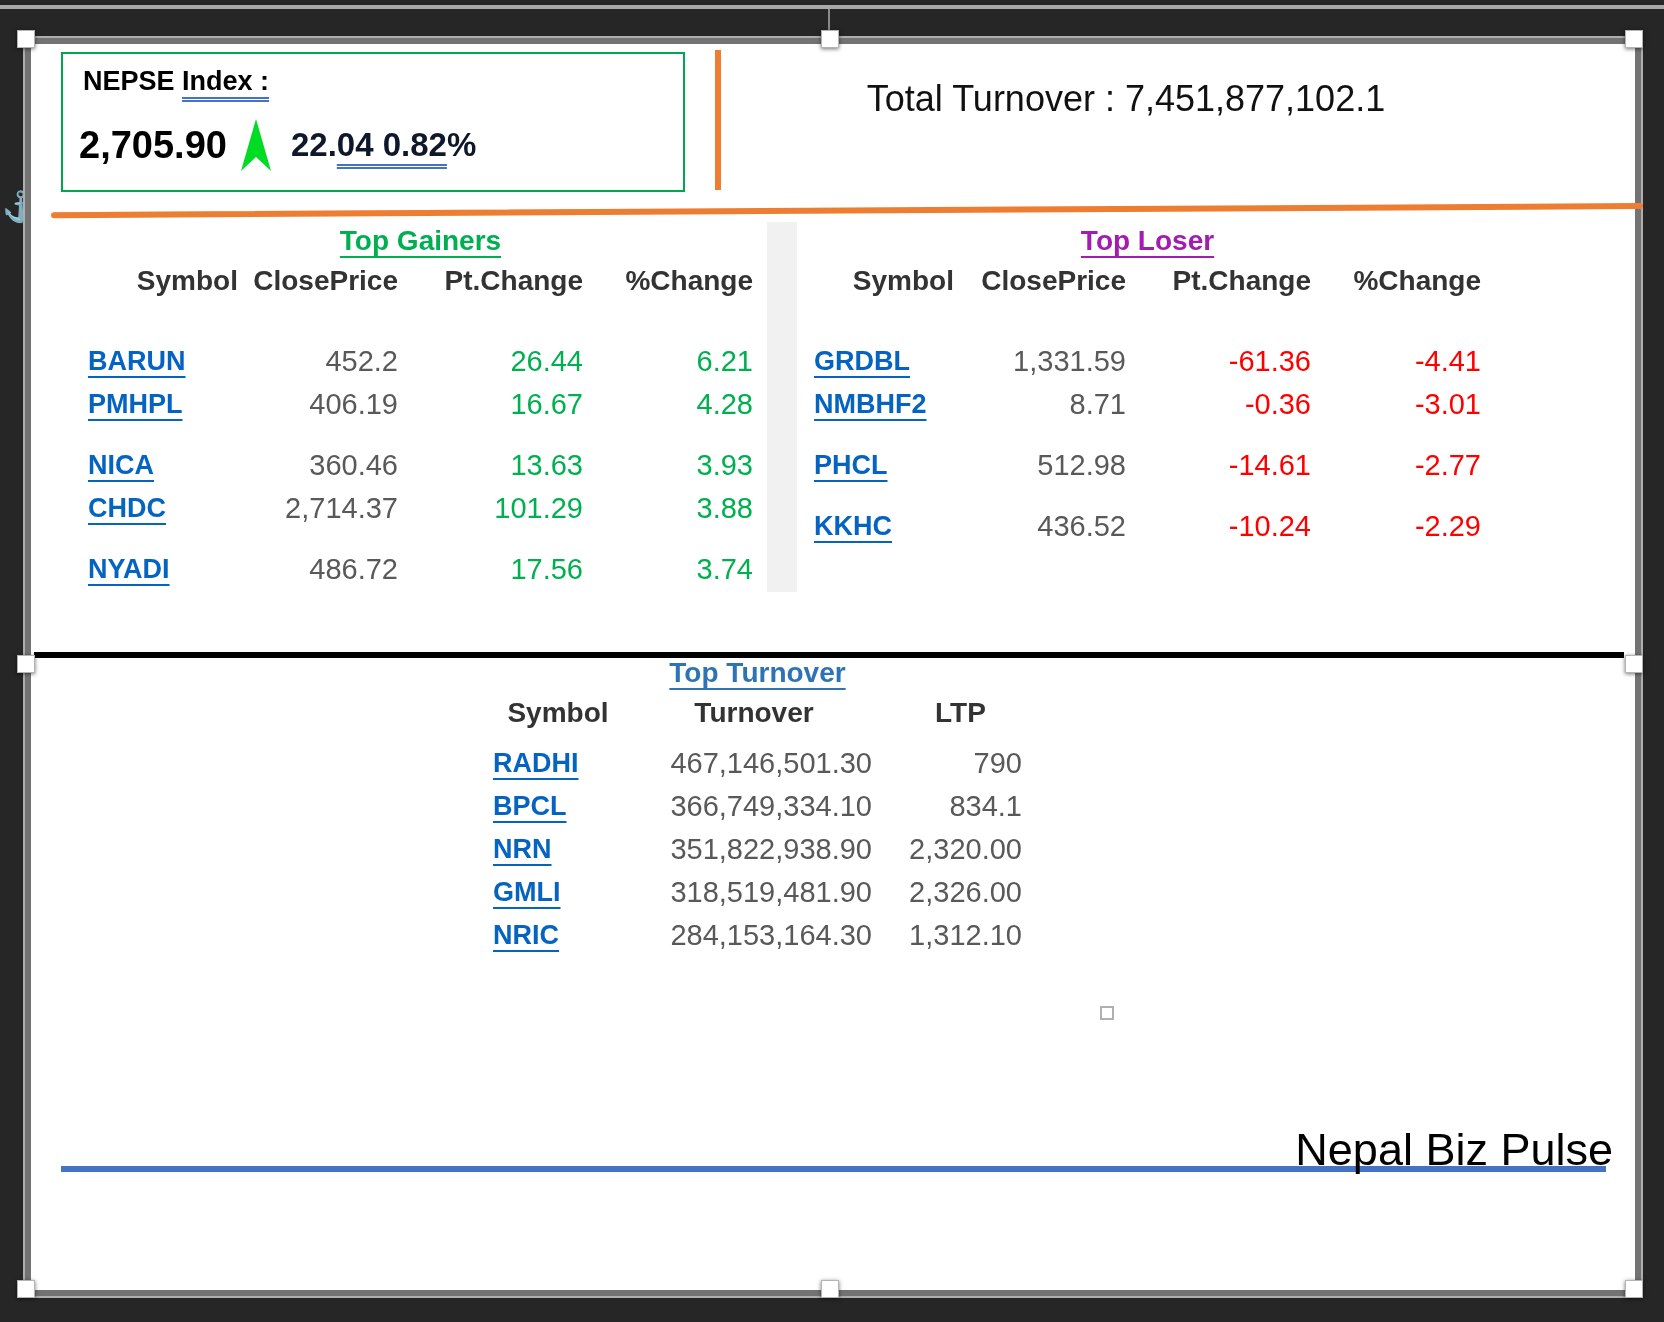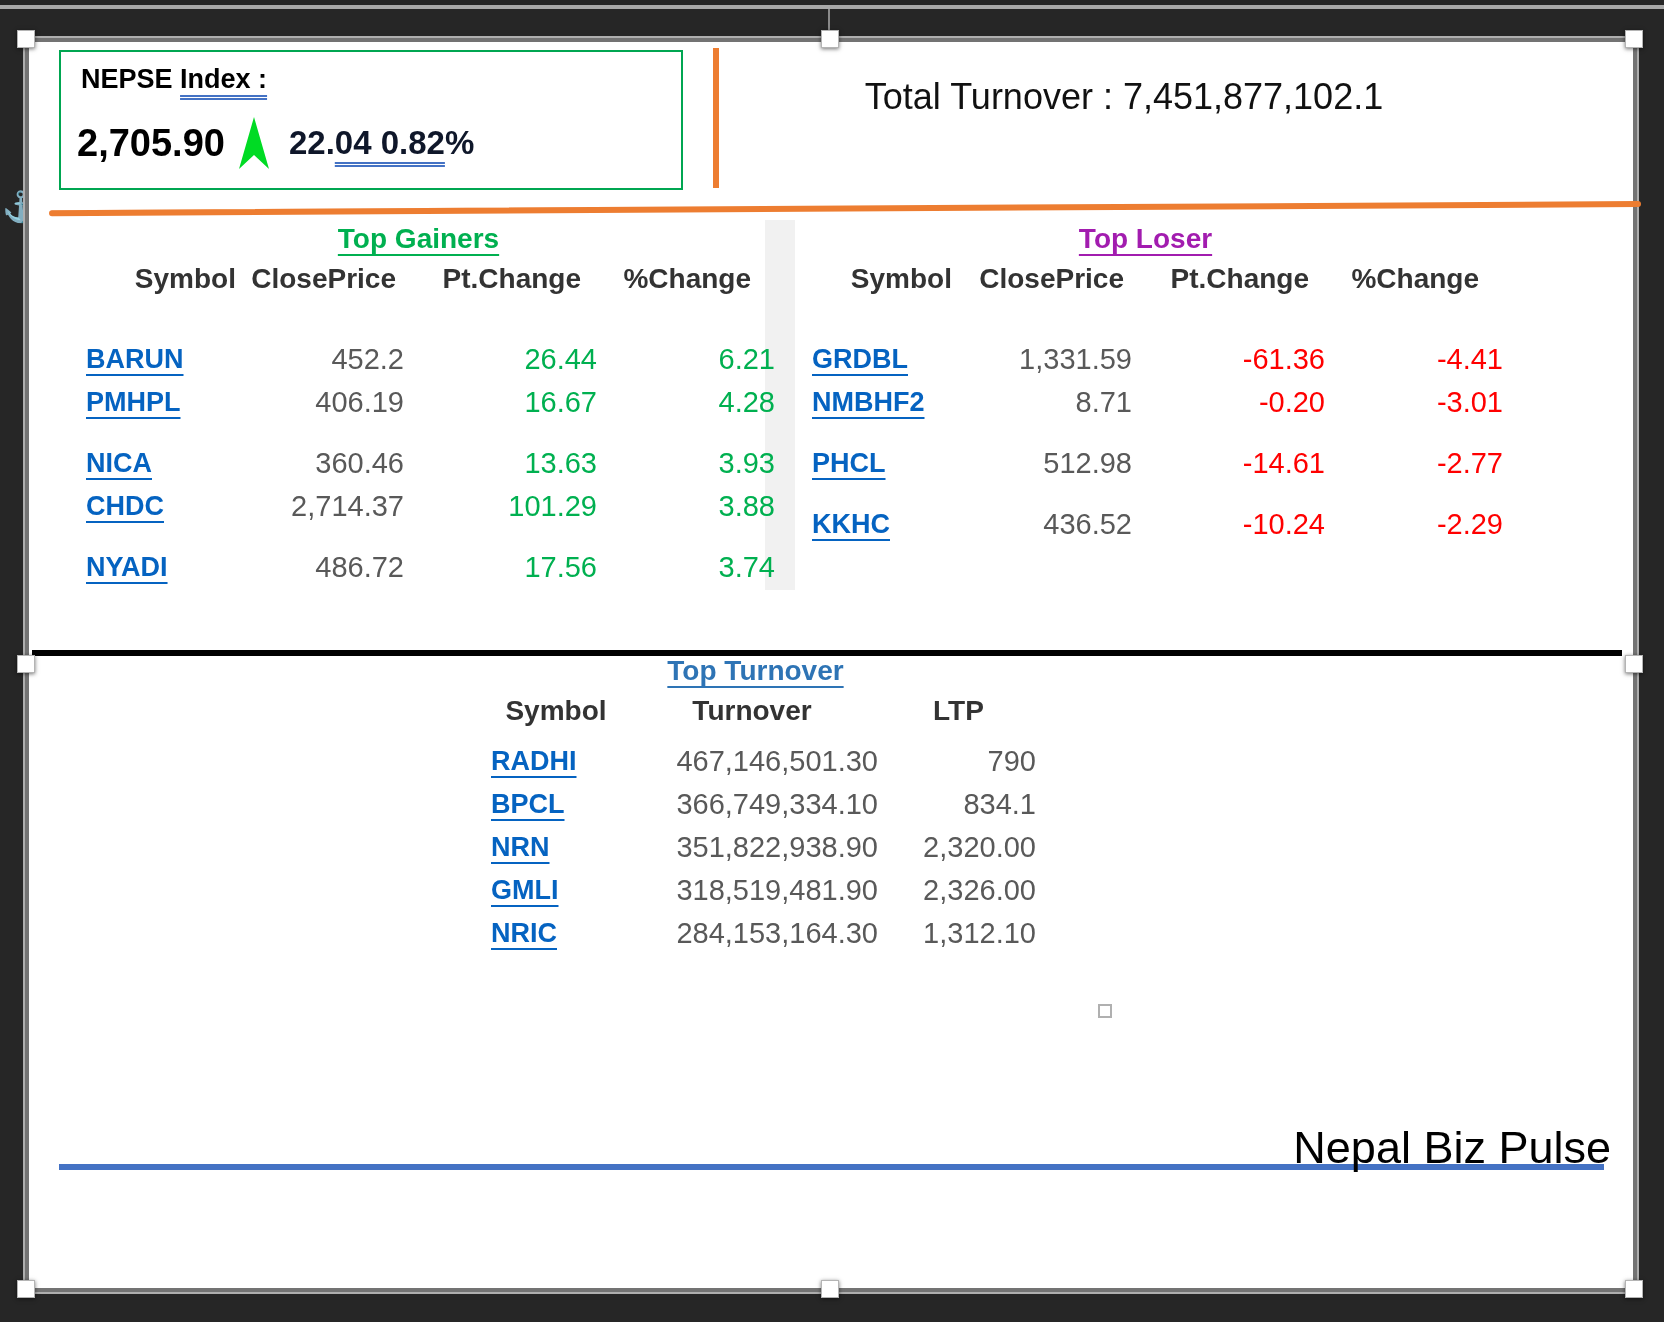--- a/index.html
+++ b/index.html
@@ -9,21 +9,21 @@
     font-family:"Liberation Sans", sans-serif;
   }
   .abs { position:absolute; }
 
   
   .top-rule { left:0; top:5px; width:1664px; height:4px; background:#a9a9a9; }
   .stem { left:828px; top:9px; width:2px; height:24px; background:#8a8a8a; }
   .anchor { left:2px; top:192px; font-size:30px; color:#cdcdcd; line-height:1; }
   .content {
     left:25px; top:38px; width:1604px; height:1246px; background:#ffffff;
-    border:4px solid #737373; outline:2px solid #aeaeae;
+    border:6px solid #737373; outline:2px solid #aeaeae;
   }
   .handle {
     width:16px; height:16px; background:#ffffff; border:1px solid #b4b4b4;
     box-shadow:0 1px 4px rgba(0,0,0,.55); z-index:20;
   }
 
   
   .nepse-box { left:30px; top:8px; width:620px; height:136px; border:2px solid #00A651; }
   .nepse-line1 { position:absolute; left:20px; top:12px; font-size:27px; font-weight:700; color:#000; }
   .ul-blue {
@@ -59,21 +59,21 @@
     font-size:28px; font-weight:700; color:#333; line-height:34px; }
   .g-grid { grid-template-columns:150px 160px 185px 170px; }
   .l-grid { grid-template-columns:140px 172px 185px 170px; }
   .t-grid { grid-template-columns:130px 249px 150px; }
   .h2 { height:76px; }
   .h1 { height:46px; justify-content:center; }
   .pad23 { padding-left:23px; }
   .pad7  { padding-left:7px; }
   .pad13 { padding-left:13px; }
   .pad27 { padding-left:27px; }
-  .trow { display:grid; height:43px; align-items:center;gap:8px; }
+  .trow { display:grid; height:43px; align-items:center; }
   .spacer { height:18px; }
   .c-sym a, .sym {
     font-size:27px; font-weight:700; color:#0563C1;
     text-decoration:underline; text-decoration-thickness:2px; text-underline-offset:6px;
     cursor:pointer;
   }
   .c-num { text-align:right; font-size:29px; }
   .num-gray  { color:#595959; }
   .num-green { color:#00B050; }
   .num-red   { color:#FF0000; }
@@ -184,21 +184,21 @@
     </div>
     <div class="trow l-grid">
       <div class="c-sym"><span class="sym">GRDBL</span></div>
       <div class="c-num num-gray">1,331.59</div>
       <div class="c-num num-red">-61.36</div>
       <div class="c-num num-red">-4.41</div>
     </div>
     <div class="trow l-grid">
       <div class="c-sym"><span class="sym">NMBHF2</span></div>
       <div class="c-num num-gray">8.71</div>
-      <div class="c-num num-red">-0.20</div>
+      <div class="c-num num-red">-0.36</div>
       <div class="c-num num-red">-3.01</div>
     </div>
     <div class="spacer"></div>
     <div class="trow l-grid">
       <div class="c-sym"><span class="sym">PHCL</span></div>
       <div class="c-num num-gray">512.98</div>
       <div class="c-num num-red">-14.61</div>
       <div class="c-num num-red">-2.77</div>
     </div>
     <div class="spacer"></div>

